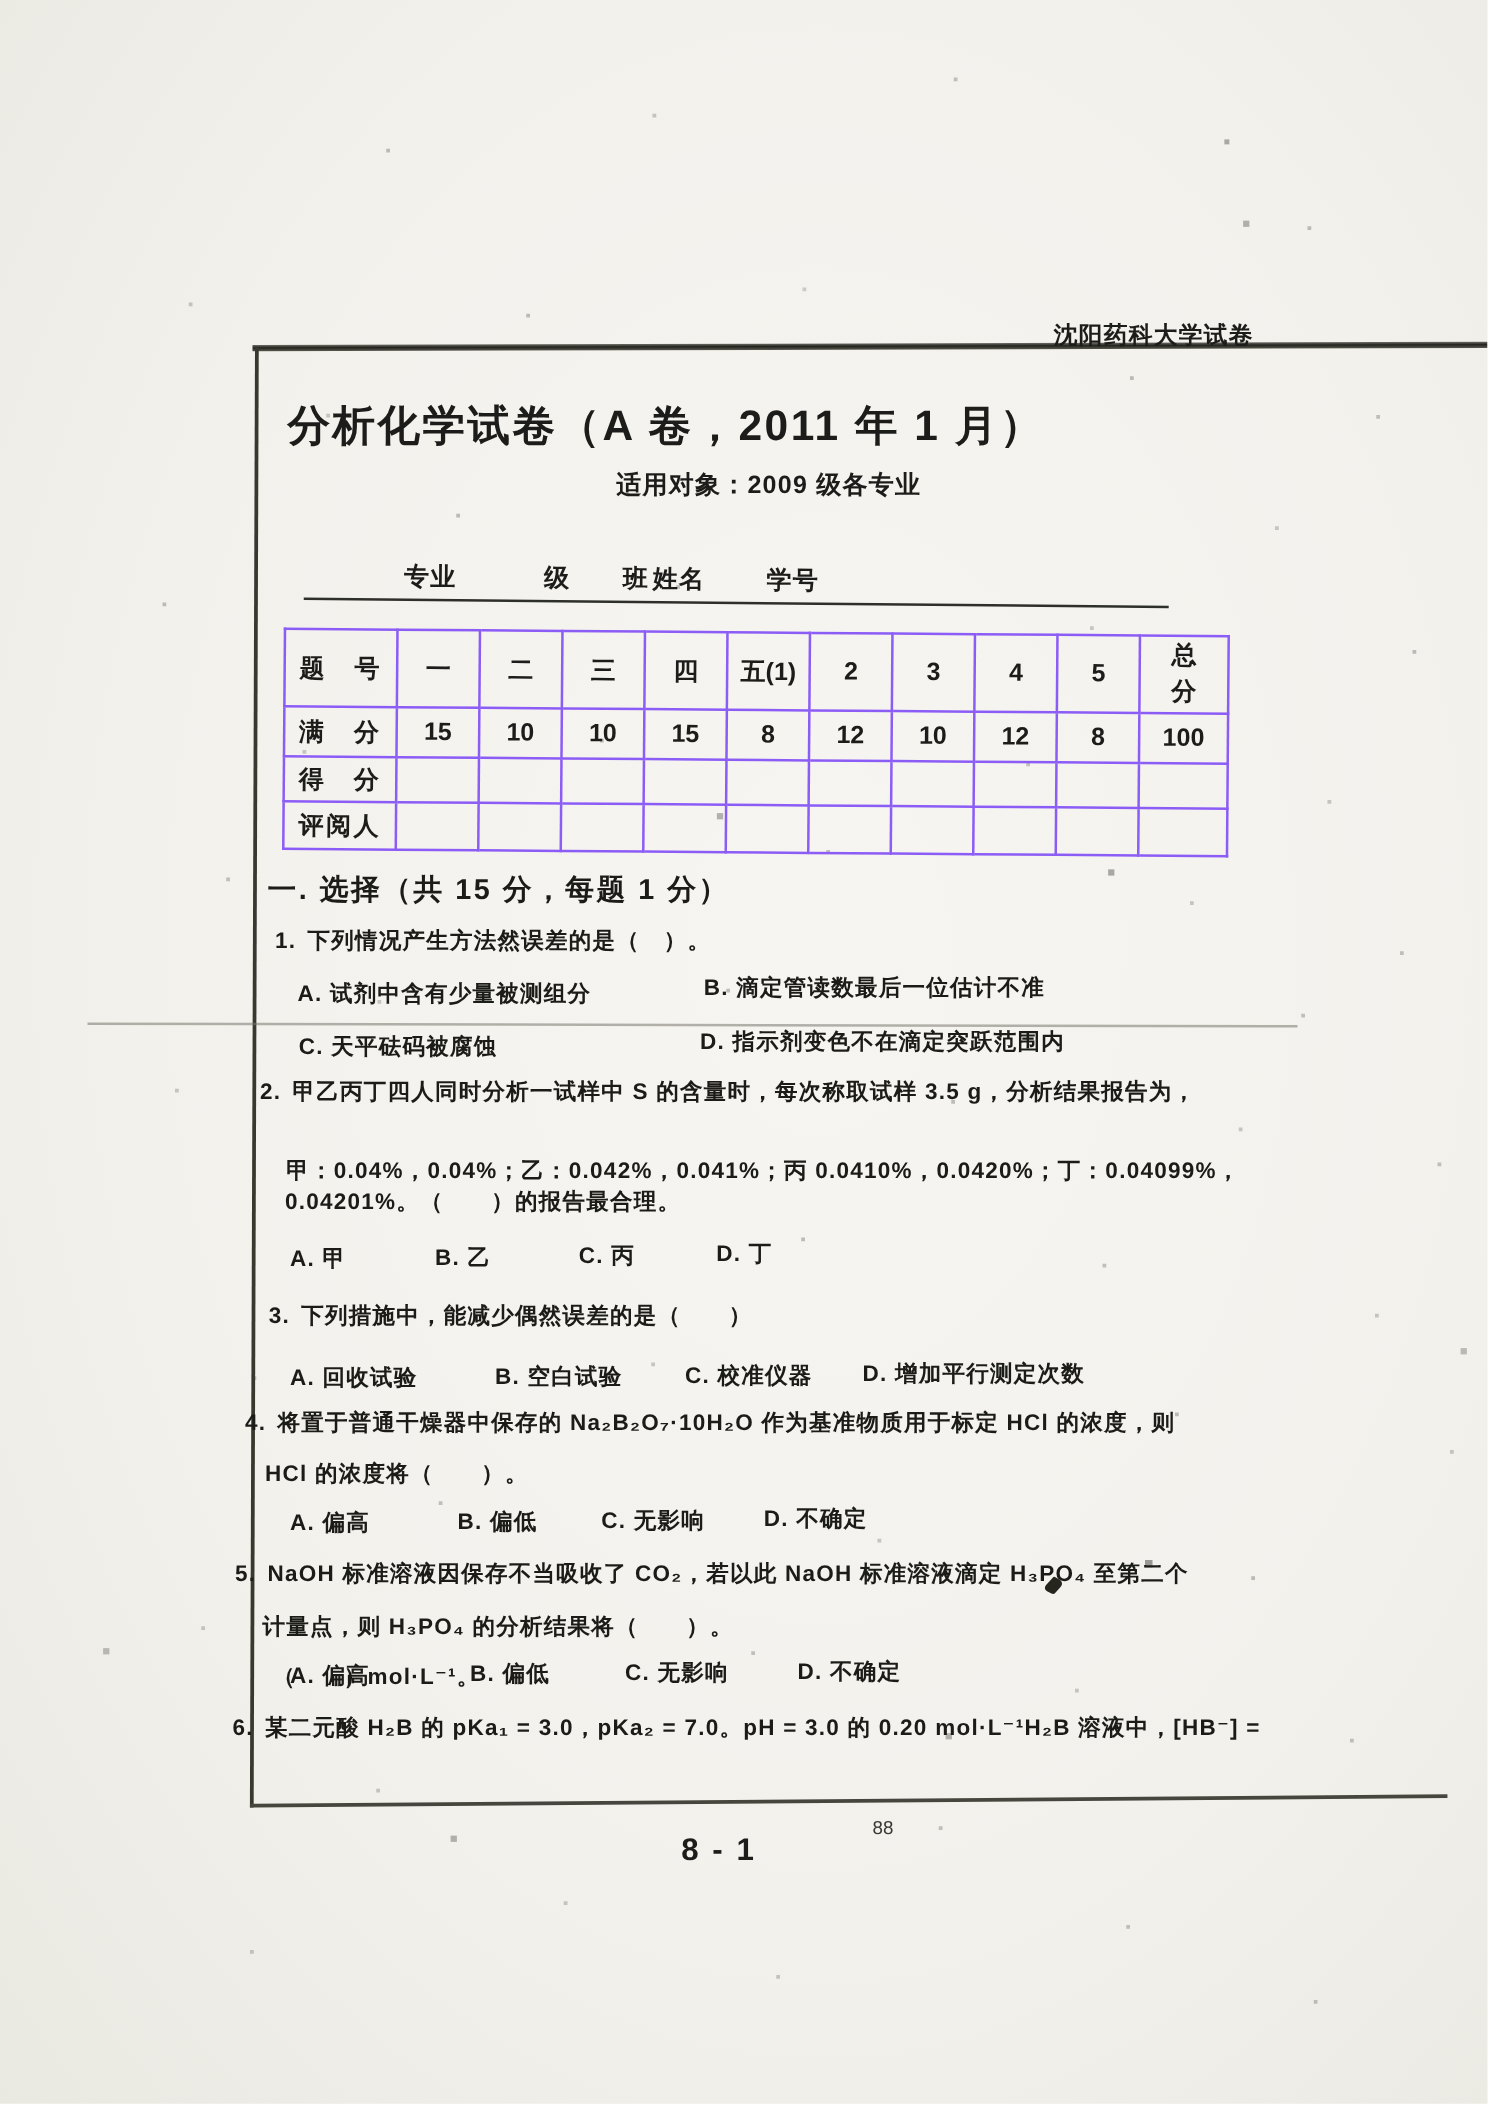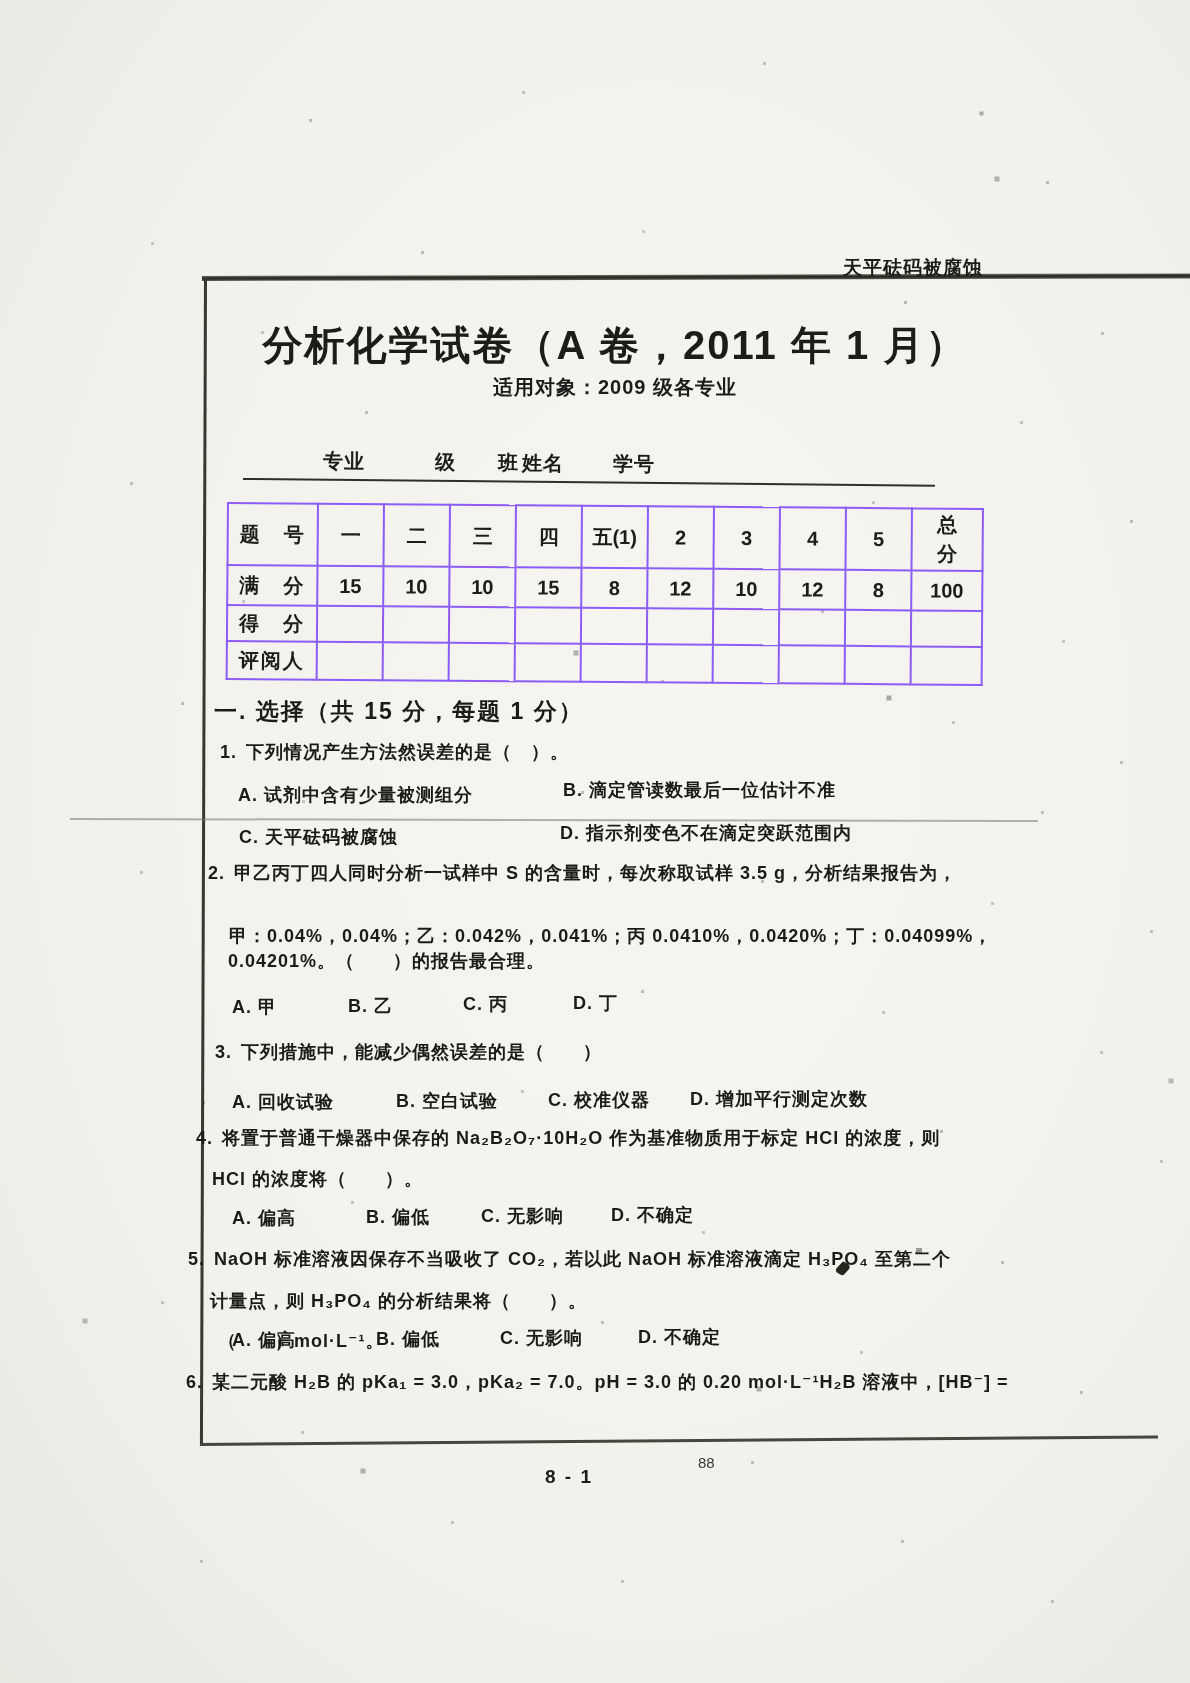--- a/index.html
+++ b/index.html
@@ -58,22 +58,22 @@
     transform:rotate(-0.15deg);transform-origin:left center;}
   .frame-left{left:204px;top:278px;width:3px;height:1168px;background:#38382f;
     transform:rotate(0.2deg);transform-origin:top center;}
   .frame-bottom{left:200px;top:1443px;width:958px;height:3px;background:#46463e;
     transform:rotate(-0.45deg);transform-origin:left center;}
   .fold-line{left:70px;top:819px;width:968px;height:2px;background:rgba(120,118,108,.55);
     transform:rotate(0.12deg);}
 
   .corner-label{left:843px;top:255px;font-size:19px;font-weight:700;letter-spacing:1px;}
 
-  .title{left:230px;top:318px;width:770px;text-align:center;
-    font-size:40px;font-weight:700;letter-spacing:2px;}
+  .title{left:230px;top:318px;width:770px;text-align:left;
+    font-size:34px;font-weight:700;letter-spacing:2px;}
   .subtitle{left:230px;top:374px;width:770px;text-align:center;
     font-size:20px;font-weight:700;letter-spacing:1px;}
 
   
   .student-line{left:243px;top:444px;width:692px;height:34px;
     border-bottom:2px solid #2e2e2a;transform:rotate(0.55deg);transform-origin:left bottom;}
   .student-line .flabel{position:absolute;top:3px;font-size:20px;font-weight:700;letter-spacing:1px;}
   .fl-major{left:80px;} .fl-grade{left:192px;} .fl-class{left:255px;}
   .fl-name{left:279px;} .fl-id{left:370px;}
 
@@ -96,36 +96,36 @@
   .line{position:absolute;white-space:nowrap;font-size:18px;font-weight:600;
     letter-spacing:1px;color:#1b1b18;}
   .heading{font-size:23px;font-weight:700;letter-spacing:2px;}
   .qnum{margin-right:9px;font-weight:700;}
   .opt{position:absolute;white-space:nowrap;font-size:18px;font-weight:600;
     letter-spacing:1px;color:#1b1b18;}
 
   .ink-blot{left:838px;top:1262px;width:10px;height:13px;background:#26261f;
     transform:rotate(28deg) skewX(-14deg);border-radius:1px 5px 2px 4px;}
 
-  .footer-code{left:545px;top:1466px;font-size:19px;font-weight:700;letter-spacing:2px;}
+  .footer-code{left:545px;top:1466px;font-size:25px;font-weight:700;letter-spacing:2px;}
   .footer-num{left:698px;top:1454px;font-size:15px;font-weight:400;color:#3a3a34;}
 </style>
 </head>
 <body>
 
 <div class="noise-sm"></div>
 <div class="noise-lg"></div>
 
 <div class="abs frame-top"></div>
 <div class="abs frame-left"></div>
 <div class="abs frame-bottom"></div>
 <div class="abs fold-line"></div>
 <div class="abs ink-blot"></div>
 
-<div class="abs corner-label nowrap">天平砝码被腐蚀</div>
+<div class="abs corner-label nowrap">沈阳药科大学试卷</div>
 <div class="abs title nowrap">分析化学试卷（A 卷，2011 年 1 月）</div>
 <div class="abs subtitle nowrap">适用对象：2009 级各专业</div>
 
 <div class="abs student-line">
   <span class="flabel fl-major">专业</span>
   <span class="flabel fl-grade">级</span>
   <span class="flabel fl-class">班</span>
   <span class="flabel fl-name">姓名</span>
   <span class="flabel fl-id">学号</span>
 </div>

